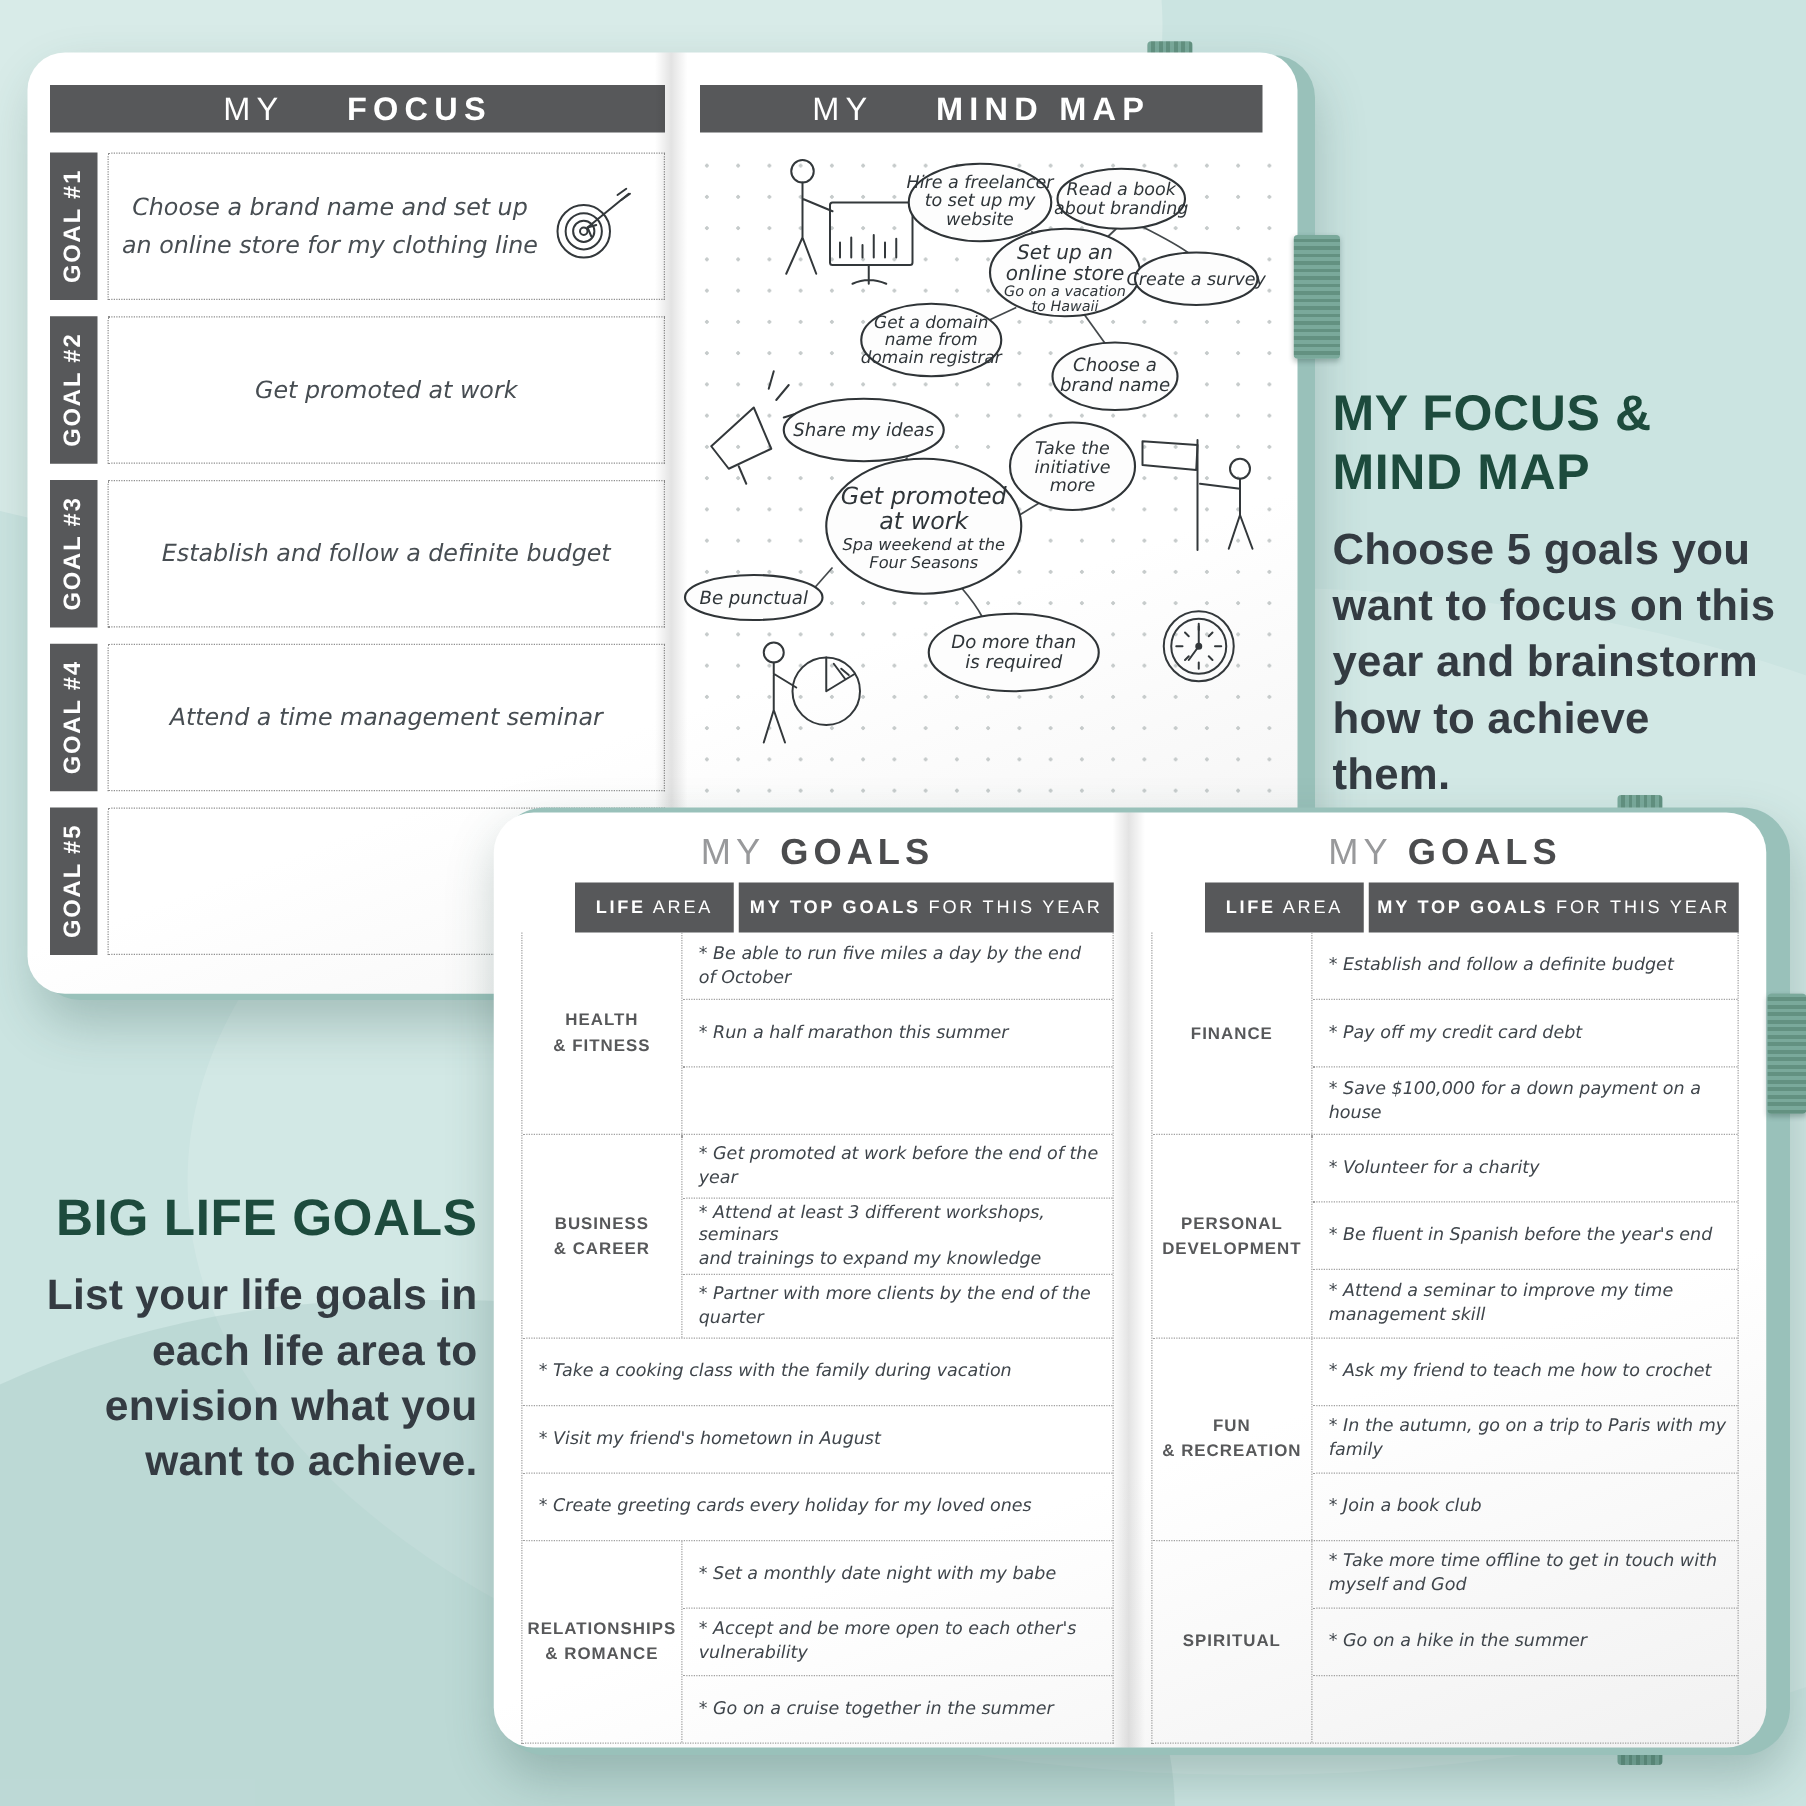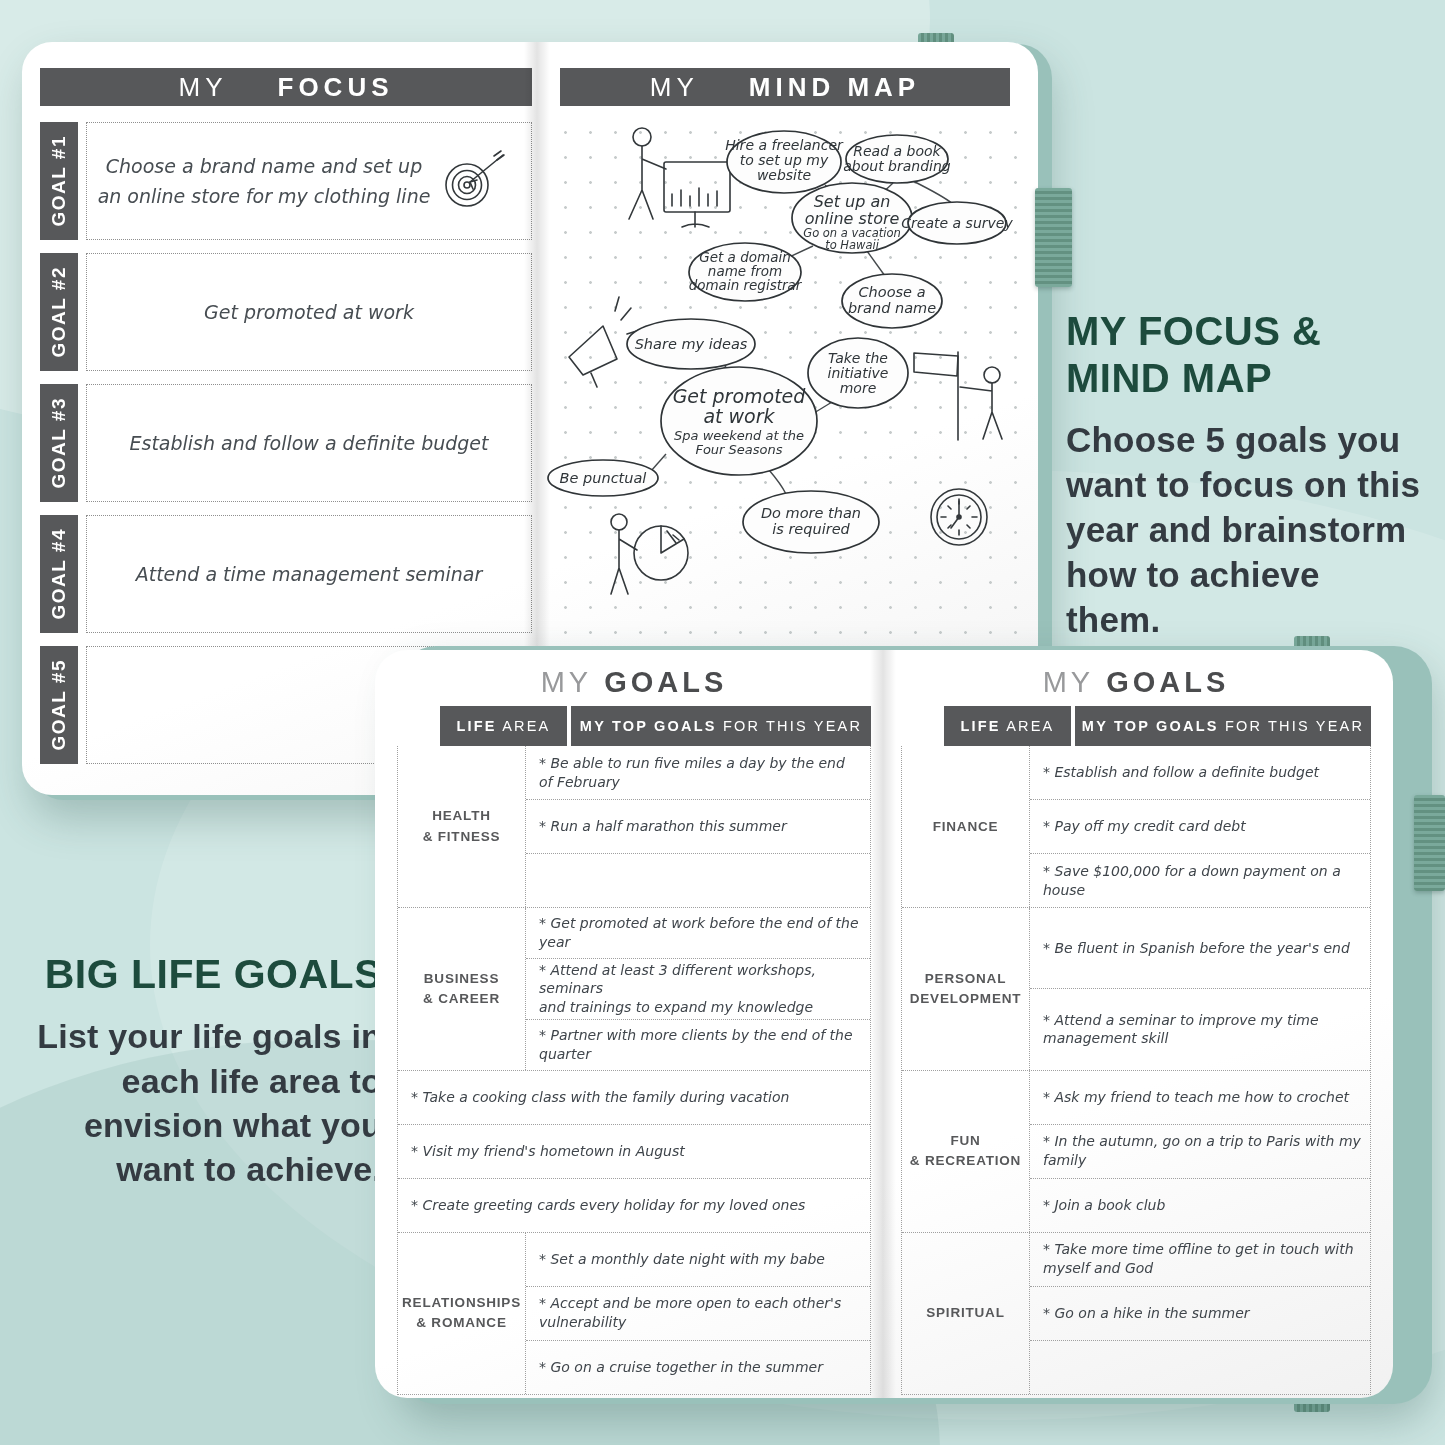--- a/index.html
+++ b/index.html
@@ -11,21 +11,21 @@
   .wave-b{left:150px;top:470px;width:1700px;height:950px;border-radius:50%;background:rgba(255,255,255,.15);}
   .wave-c{left:-260px;top:1040px;width:1200px;height:860px;border-radius:48%;background:rgba(109,156,148,.15);}
 
   
   .cover{position:absolute;background:#99c1ba;border-radius:34px;box-shadow:0 18px 40px rgba(45,85,79,.28);}
   .cover-top{left:30px;top:44px;width:1022px;height:756px;z-index:1;}
   .cover-bottom{left:398px;top:646px;width:1034px;height:758px;z-index:4;border-radius:38px;}
   .card{position:absolute;background:#fff;}
   .card-top{left:22px;top:42px;width:1016px;height:753px;border-radius:30px;z-index:2;
             background:linear-gradient(160deg,#ffffff 64%,#f1f1f1);}
-  .card-bottom{left:375px;top:650px;width:1018px;height:748px;border-radius:32px;z-index:5;
+  .card-bottom{left:395px;top:650px;width:1018px;height:748px;border-radius:32px;z-index:5;
             background:linear-gradient(160deg,#ffffff 64%,#f1f1f1);}
   .spine{position:absolute;top:0;height:100%;width:26px;z-index:3;
          background:linear-gradient(to right,rgba(0,0,0,0),rgba(0,0,0,.11) 50%,rgba(0,0,0,0));}
   .spine-top{left:502px;}
   .spine-bottom{left:495px;}
 
   
   .band{position:absolute;background:repeating-linear-gradient(180deg,#7aa99b 0 3px,#639181 3px 6px);
         border-radius:3px;box-shadow:0 2px 4px rgba(40,70,64,.3);}
   .tab{position:absolute;background:repeating-linear-gradient(90deg,#7aa99b 0 3px,#639181 3px 6px);
@@ -313,21 +313,21 @@
           <div class="th th-goals">
               <b>MY TOP GOALS</b>
               <span> FOR THIS YEAR</span>
             </div>
         </div>
         <div class="tbody">
           <div class="trow">
             <div class="tarea">HEALTH
 &amp; FITNESS</div>
             <div class="titems">
-              <div class="titem">* Be able to run five miles a day by the end of February</div>
+              <div class="titem">* Be able to run five miles a day by the end of October</div>
               <div class="titem">* Run a half marathon this summer</div>
               <div class="titem"></div>
             </div>
           </div>
           <div class="trow">
             <div class="tarea">BUSINESS
 &amp; CAREER</div>
             <div class="titems">
               <div class="titem">* Get promoted at work before the end of the year</div>
               <div class="titem">* Attend at least 3 different workshops, seminars
@@ -376,20 +376,21 @@
             <div class="titems">
               <div class="titem">* Establish and follow a definite budget</div>
               <div class="titem">* Pay off my credit card debt</div>
               <div class="titem">* Save $100,000 for a down payment on a house</div>
             </div>
           </div>
           <div class="trow">
             <div class="tarea">PERSONAL
 DEVELOPMENT</div>
             <div class="titems">
+              <div class="titem">* Volunteer for a charity</div>
               <div class="titem">* Be fluent in Spanish before the year's end</div>
               <div class="titem">* Attend a seminar to improve my time management skill</div>
             </div>
           </div>
           <div class="trow">
             <div class="tarea">FUN
 &amp; RECREATION</div>
             <div class="titems">
               <div class="titem">* Ask my friend to teach me how to crochet</div>
               <div class="titem">* In the autumn, go on a trip to Paris with my family</div>

